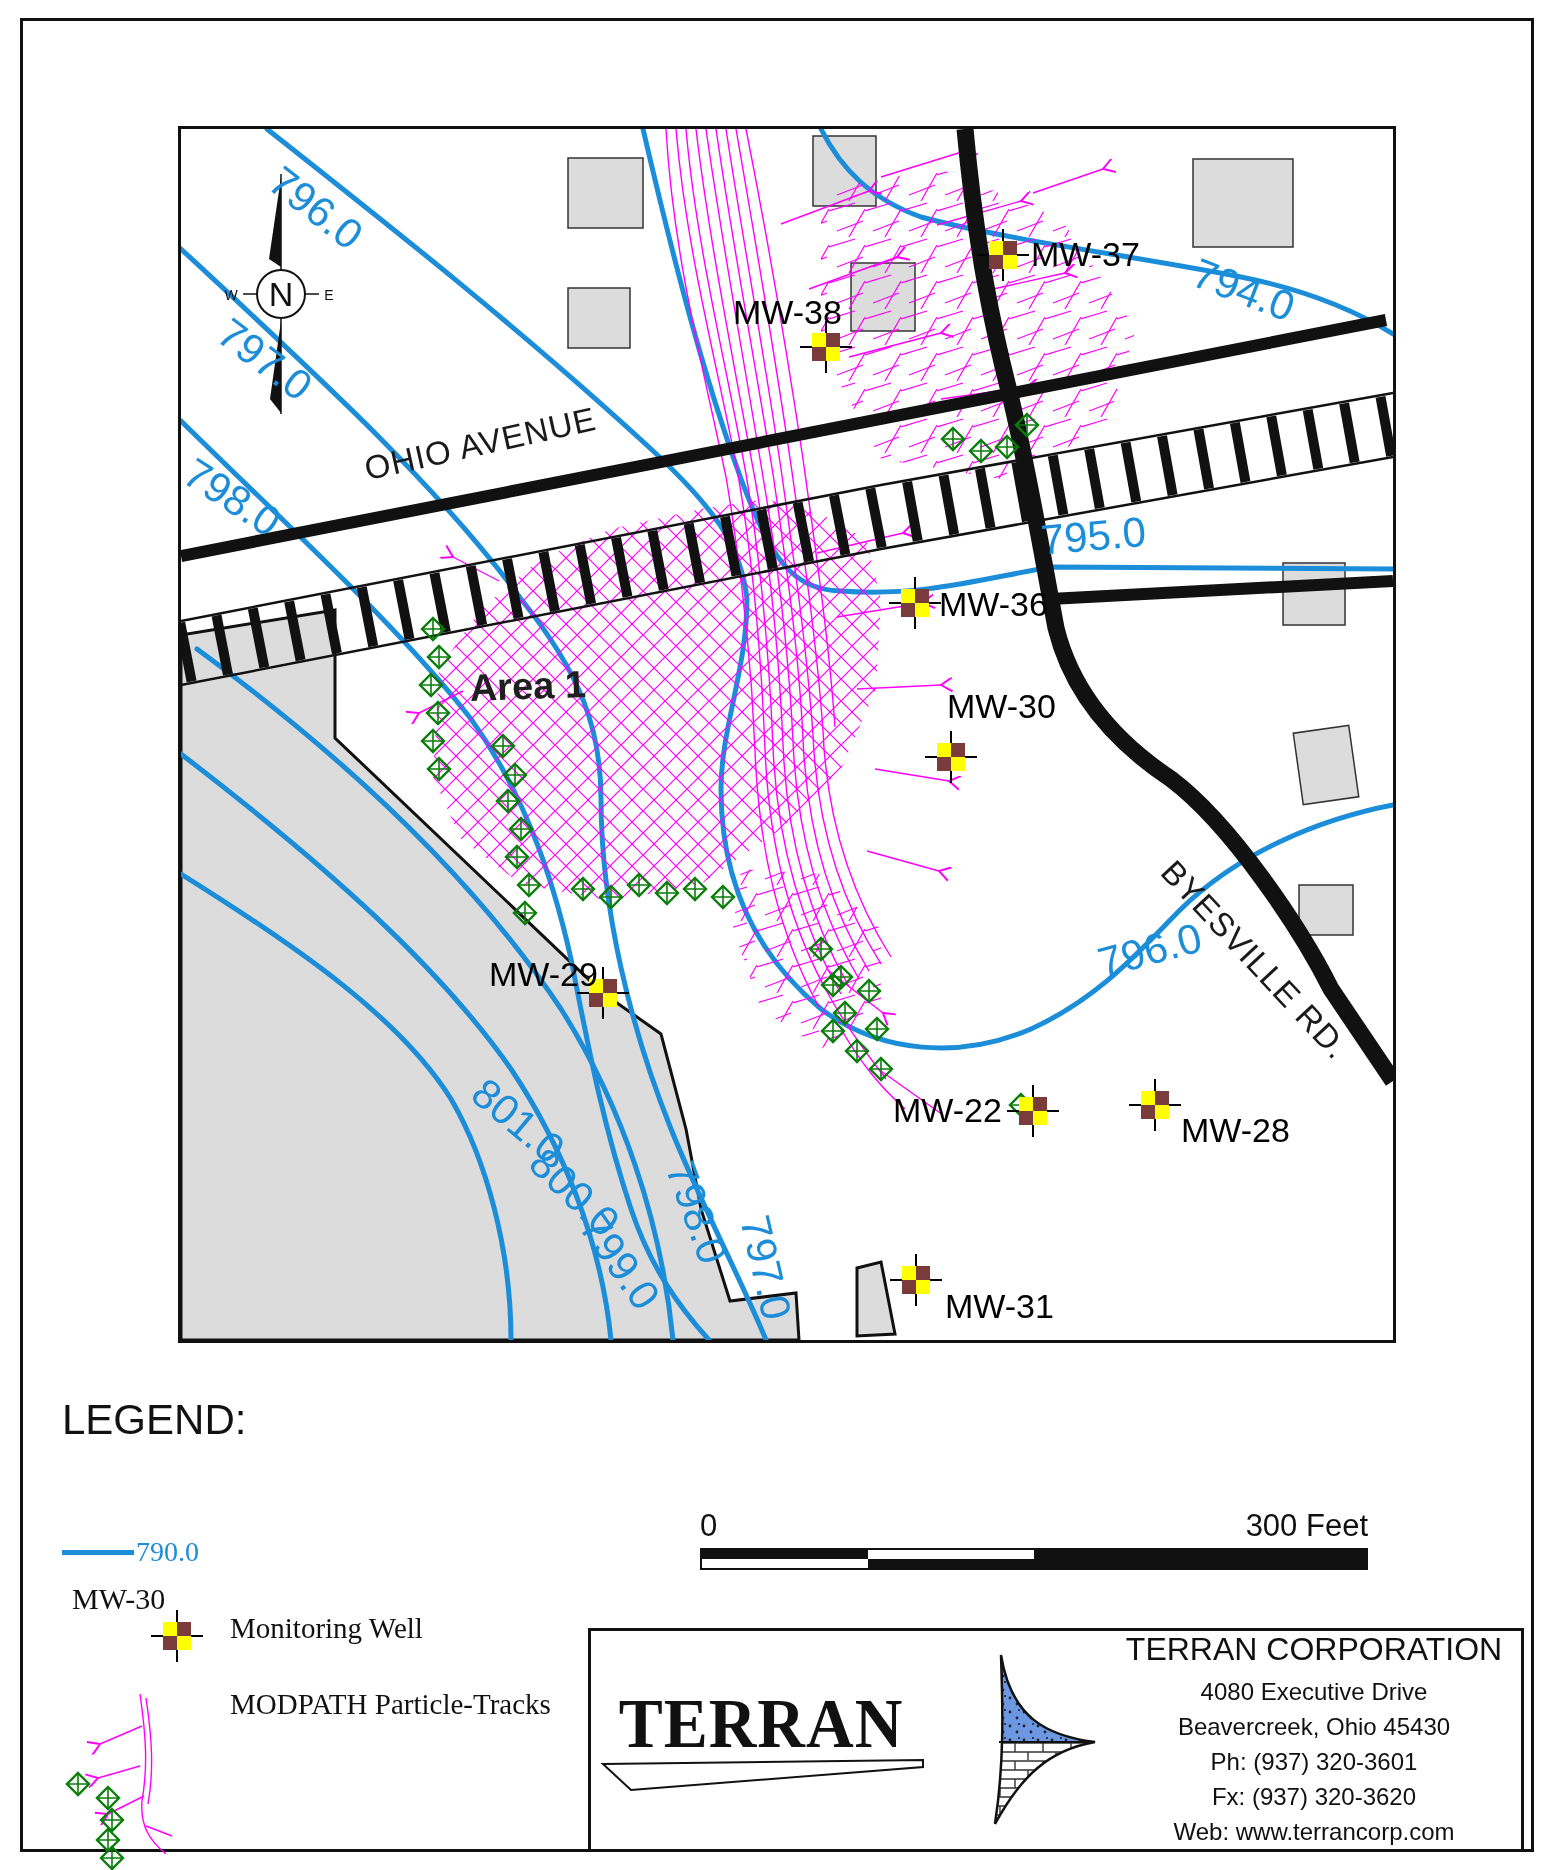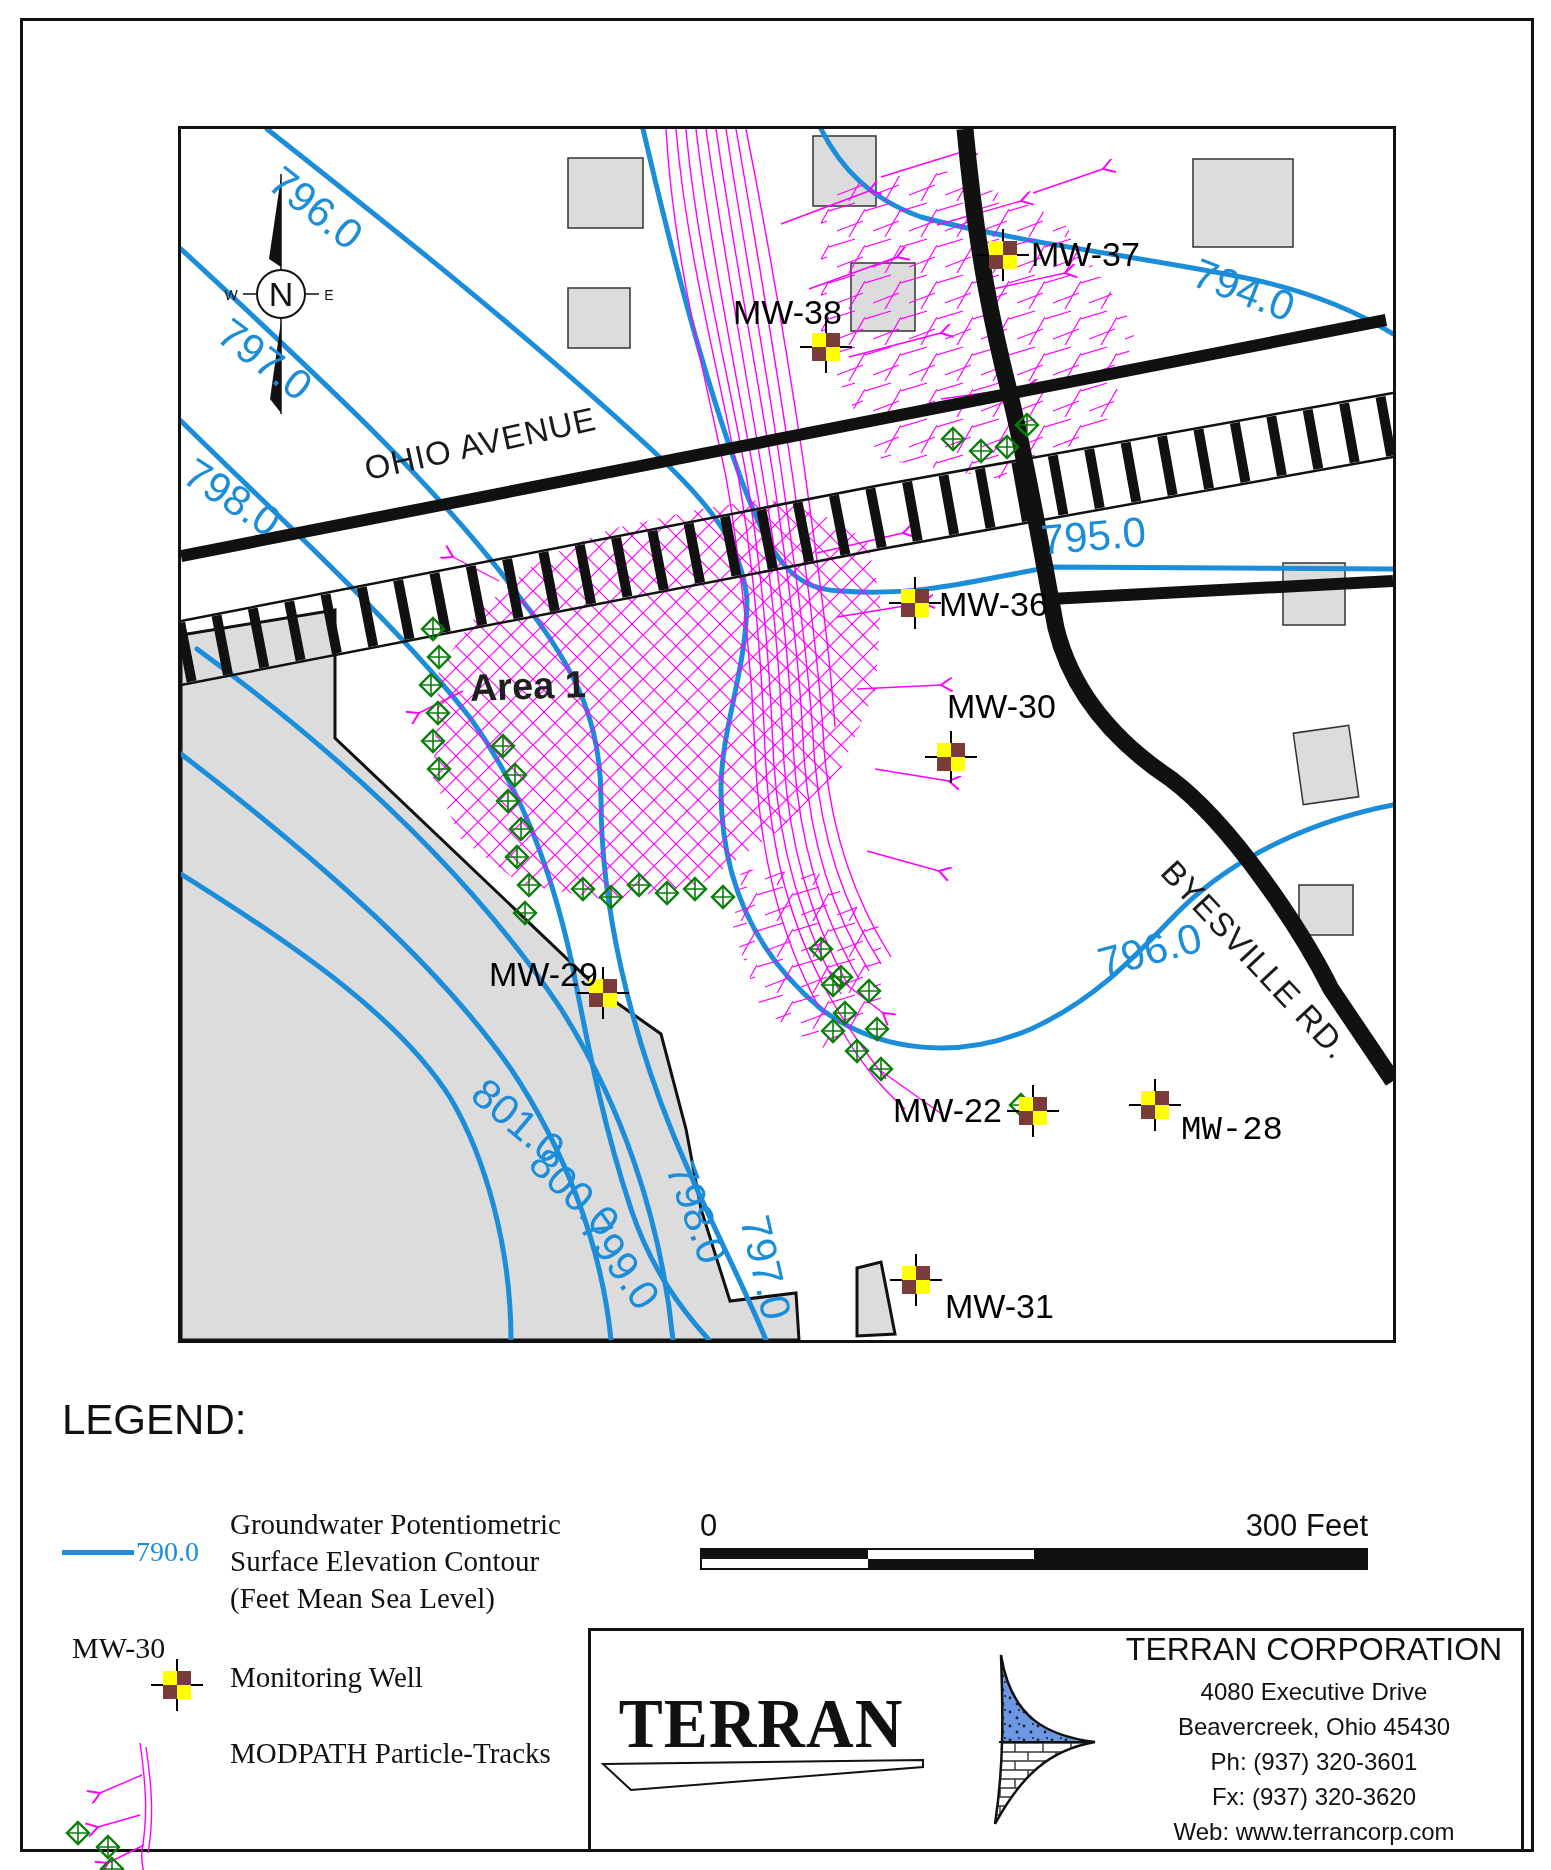--- a/index.html
+++ b/index.html
@@ -222,35 +222,30 @@
     <div class="maplabel street-label" style="left:1000px;top:724px;transform:rotate(47deg);">BYESVILLE RD.</div>
 
     <div class="maplabel area-label" style="left:288px;top:538px;transform:rotate(-2deg);">Area 1</div>
 
     <div class="maplabel well-label" style="left:850px;top:106px;">MW-37</div>
     <div class="maplabel well-label" style="left:552px;top:164px;">MW-38</div>
     <div class="maplabel well-label" style="left:758px;top:456px;">MW-36</div>
     <div class="maplabel well-label" style="left:766px;top:558px;">MW-30</div>
     <div class="maplabel well-label" style="left:308px;top:826px;">MW-29</div>
     <div class="maplabel well-label" style="left:712px;top:962px;">MW-22</div>
-    <div class="maplabel well-label" style="left:1000px;top:982px;font-family:Liberation Mono, monospace;">MW-28</div>
+    <div class="maplabel well-label" style="left:1000px;top:982px;">MW-28</div>
     <div class="maplabel well-label" style="left:764px;top:1158px;">MW-31</div>
   </div>
 
   <div class="legend">
     <div class="legend-title">LEGEND:</div>
 
     <div class="legend-row" style="margin-top:62px;">
       <div class="legend-sample" style="padding-top:30px;">
         <span class="contour-sample-line"></span><span class="contour-sample-val">790.0</span>
-      </div>
-      <div class="legend-text">
-        <div>Groundwater Potentiometric</div>
-        <div>Surface Elevation Contour</div>
-        <div>(Feet Mean Sea Level)</div>
       </div>
     </div>
 
     <div class="legend-row" style="margin-top:14px;">
       <div class="legend-sample" style="height:86px;">
         <div class="well-sample-label" style="position:absolute;left:10px;top:0;">MW-30</div>
         <svg width="110" height="86" style="position:absolute;left:60px;top:8px;">
           <use href="#wellsym" transform="translate(55,46)"></use>
         </svg>
       </div>

